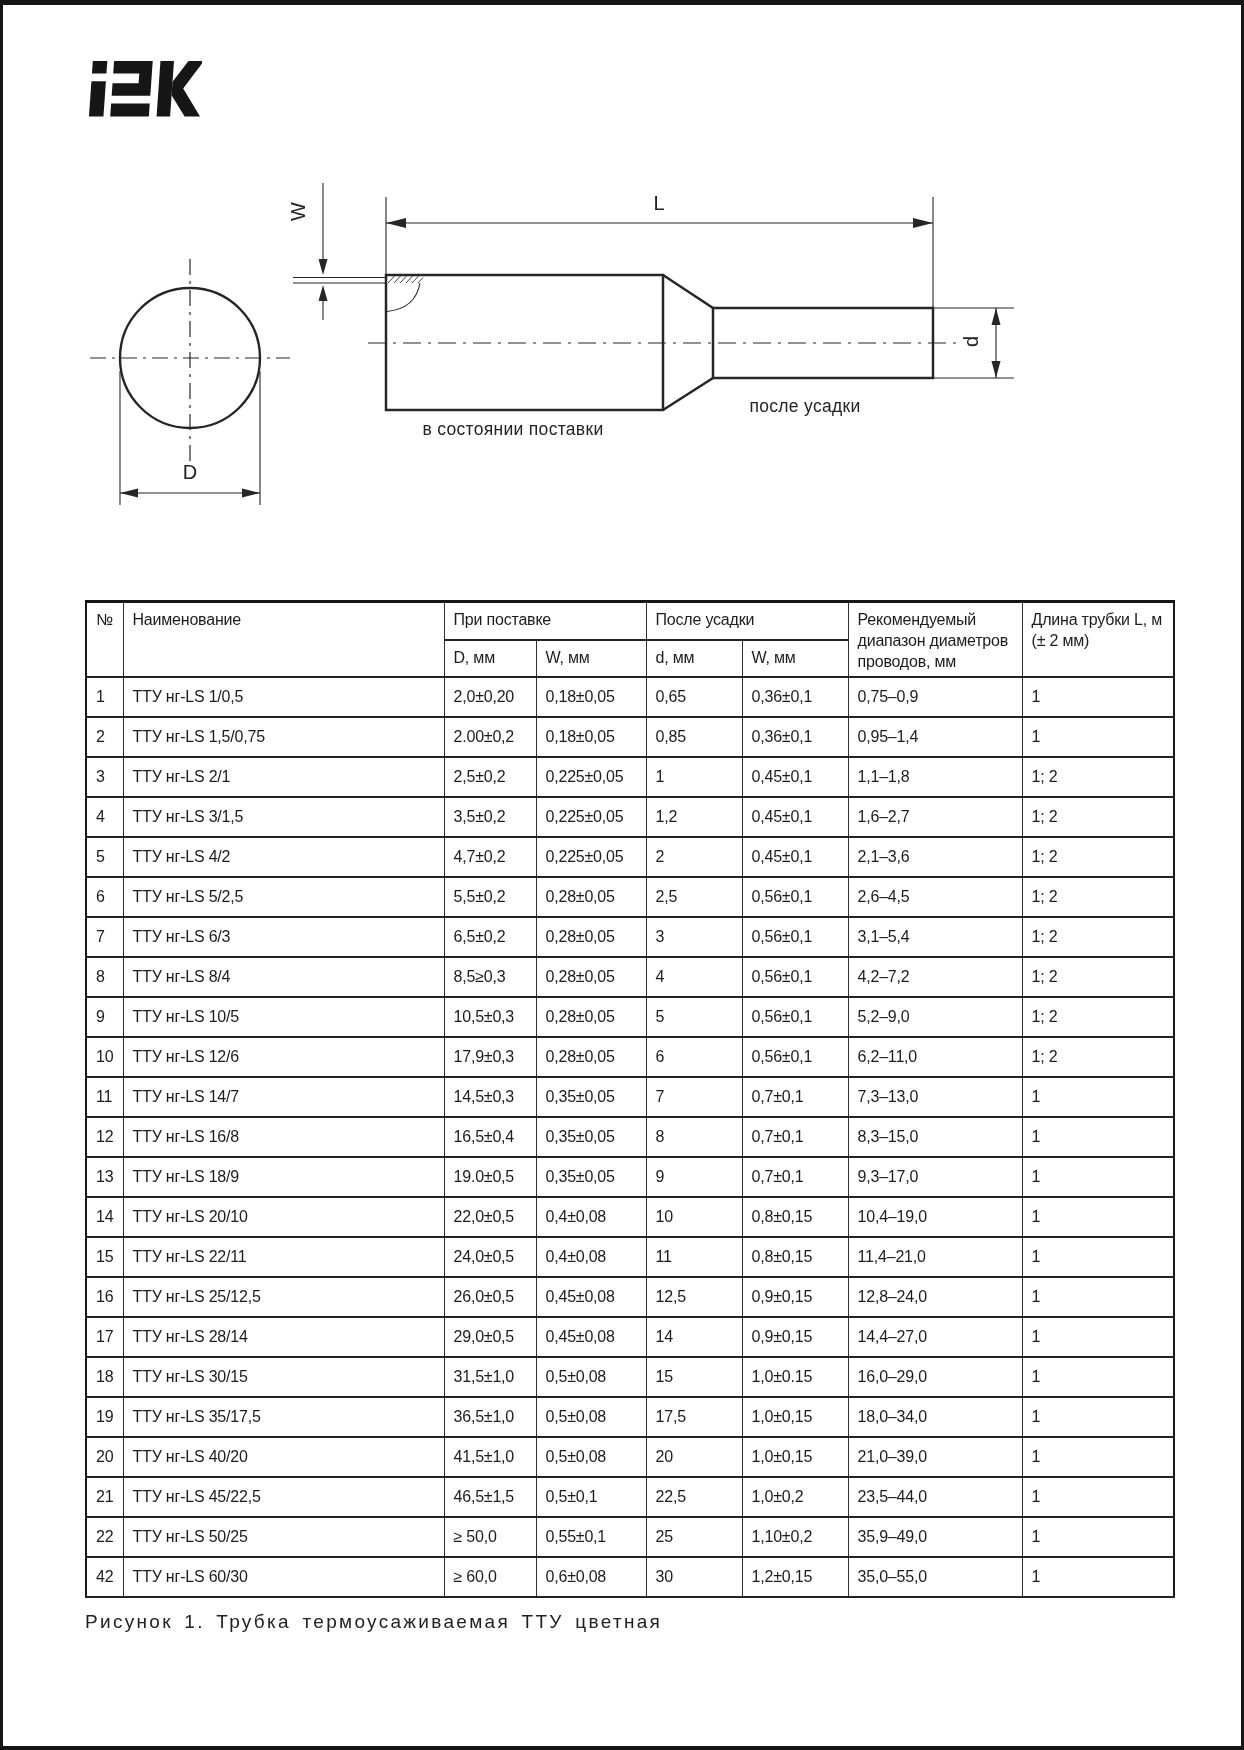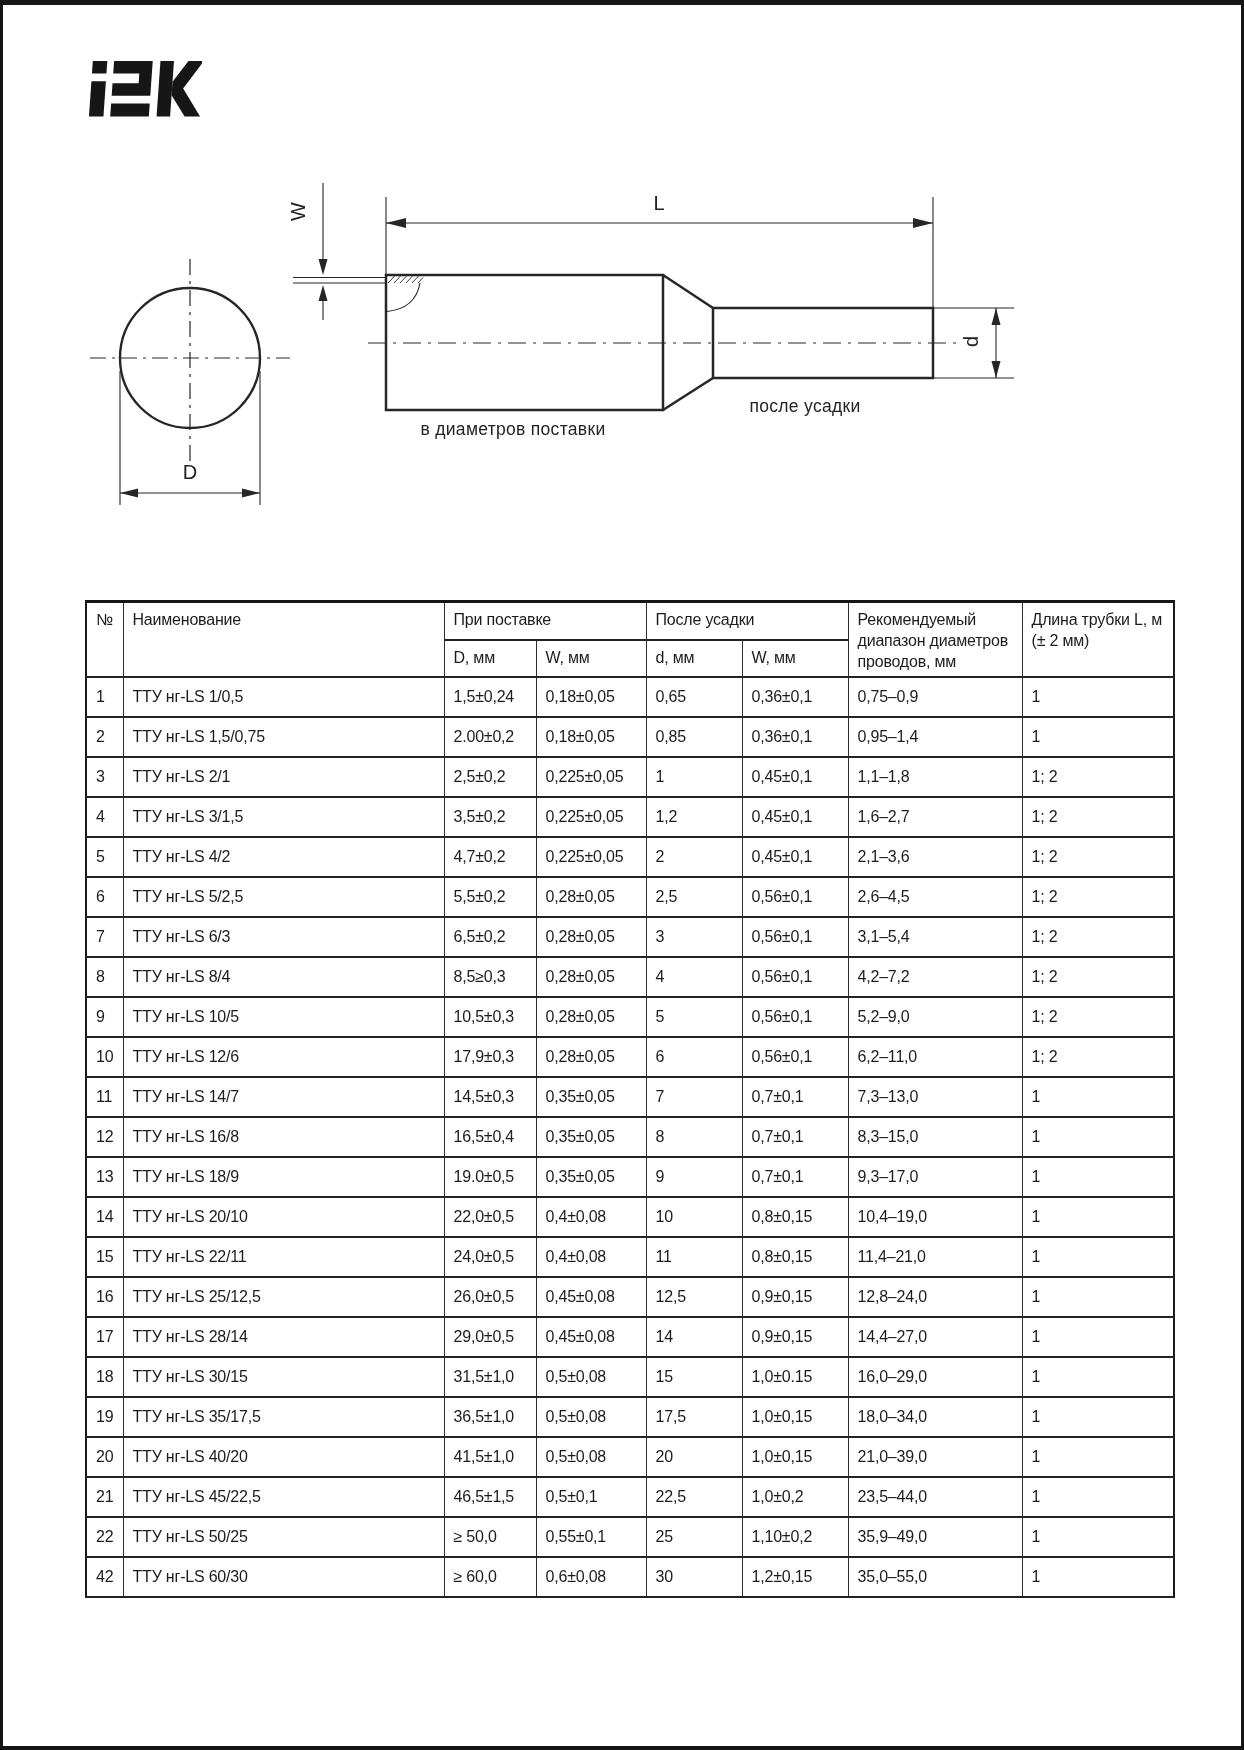--- a/index.html
+++ b/index.html
@@ -129,21 +129,21 @@
         <path d="M860,223 H941" stroke-width="1.1"></path>
         <path d="M923,153 V223" stroke-width="1.1"></path>
         <polygon points="923,153 918.5,170 927.5,170" fill="#262626" stroke="none"></polygon>
         <polygon points="923,223 918.5,206 927.5,206" fill="#262626" stroke="none"></polygon>
       </g>
     </svg>
     <span class="dlabel" style="left:102px;top:306px;width:30px;">D</span>
     <span class="dlabel rot" style="left:210px;top:45px;width:30px;">W</span>
     <span class="dlabel" style="left:566px;top:37px;width:40px;">L</span>
     <span class="dlabel rot" style="left:883px;top:175px;width:30px;">d</span>
-    <span class="dcaption" style="left:320px;top:264px;width:240px;">в диаметров поставки</span>
+    <span class="dcaption" style="left:320px;top:264px;width:240px;">в состоянии поставки</span>
     <span class="dcaption" style="left:652px;top:241px;width:160px;">после усадки</span>
   </div>
 
   <table class="spec">
     <colgroup>
       <col style="width:37px">
         <col style="width:321px">
         <col style="width:92px">
         <col style="width:110px">
       <col style="width:96px">
@@ -164,21 +164,21 @@
         <th>D, мм</th>
         <th>W, мм</th>
         <th>d, мм</th>
         <th>W, мм</th>
       </tr>
     </thead>
     <tbody>
         <tr>
       <td class="c-num">1</td>
       <td class="c-name">ТТУ нг-LS 1/0,5</td>
-      <td class="c-val">1,5±0,24</td>
+      <td class="c-val">2,0±0,20</td>
       <td class="c-val">0,18±0,05</td>
       <td class="c-val">0,65</td>
       <td class="c-val">0,36±0,1</td>
       <td class="c-val">0,75–0,9</td>
       <td class="c-val">1</td>
     </tr>
         <tr>
       <td class="c-num">2</td>
       <td class="c-name">ТТУ нг-LS 1,5/0,75</td>
       <td class="c-val">2.00±0,2</td>
@@ -394,14 +394,15 @@
       <td class="c-val">≥ 60,0</td>
       <td class="c-val">0,6±0,08</td>
       <td class="c-val">30</td>
       <td class="c-val">1,2±0,15</td>
       <td class="c-val">35,0–55,0</td>
       <td class="c-val">1</td>
     </tr>
       </tbody>
   </table>
 
+  <div class="fig-caption">Рисунок 1. Трубка термоусаживаемая ТТУ цветная</div>
 
 </div>
 
 </body></html>

